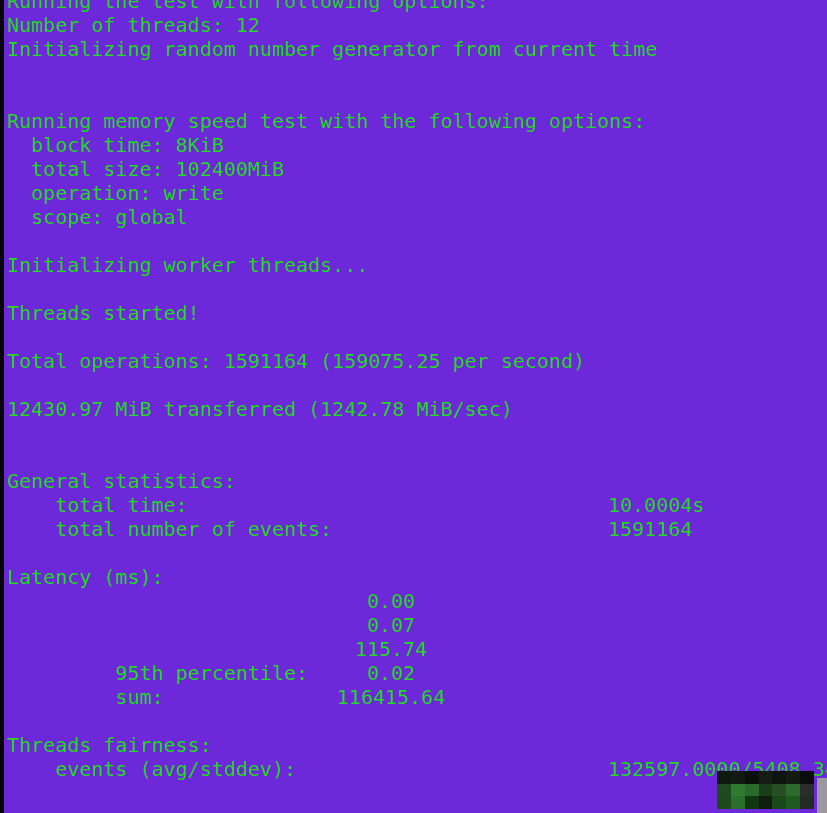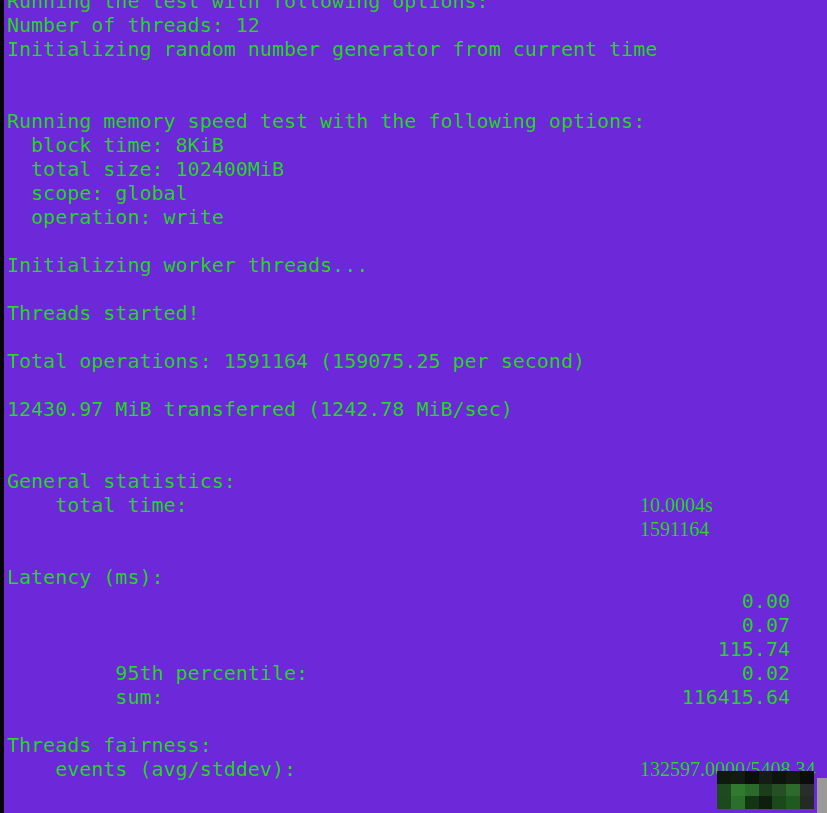--- a/index.html
+++ b/index.html
@@ -54,30 +54,29 @@
     box-sizing: border-box;
   }
 
   .row.blank {
     color: transparent;
   }
 
   
   .row .val-left {
     position: absolute;
-    left: 640px;
+    left: 608px;
     top: 0;
-    font-family: Liberation Serif, serif;
   }
   .row .val-right {
     position: absolute;
-    left: 8px;
+    left: 0;
     top: 0;
     width: 782px;
-    text-align: right;
+    text-align: center;
   }
 
   
   #censor-block {
     position: absolute;
     left: 717px;
     top: 771px;
     width: 97px;
     height: 38px;
     z-index: 20;
@@ -108,38 +107,38 @@
   <div id="screen">
 
     <div class="row">Running the test with following options:</div>
     <div class="row">Number of threads: 12</div>
     <div class="row">Initializing random number generator from current time</div>
     <div class="row blank"></div>
     <div class="row blank"></div>
     <div class="row">Running memory speed test with the following options:</div>
     <div class="row">  block time: 8KiB</div>
     <div class="row">  total size: 102400MiB</div>
+    <div class="row">  operation: write</div>
     <div class="row">  scope: global</div>
-    <div class="row">  operation: write</div>
     <div class="row blank"></div>
     <div class="row">Initializing worker threads...</div>
     <div class="row blank"></div>
     <div class="row">Threads started!</div>
     <div class="row blank"></div>
     <div class="row">Total operations: 1591164 (159075.25 per second)</div>
     <div class="row blank"></div>
     <div class="row">12430.97 MiB transferred (1242.78 MiB/sec)</div>
     <div class="row blank"></div>
     <div class="row blank"></div>
 
     <div class="row">General statistics:</div>
 
     <div class="row"><span>    total time:</span><span class="val-left">10.0004s</span></div>
 
-    <div class="row"><span class="val-left">1591164</span></div>
+    <div class="row"><span>    total number of events:</span><span class="val-left">1591164</span></div>
 
     <div class="row blank"></div>
 
     <div class="row">Latency (ms):</div>
 
     <div class="row"><span class="val-right">0.00</span></div>
 
     <div class="row"><span class="val-right">0.07</span></div>
 
     <div class="row"><span class="val-right">115.74</span></div>

